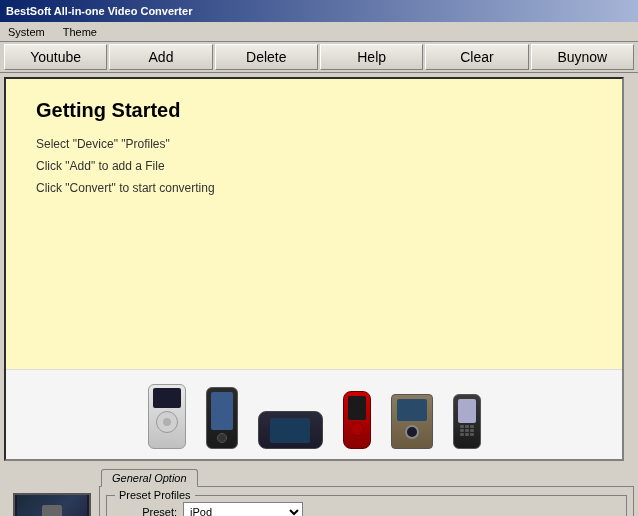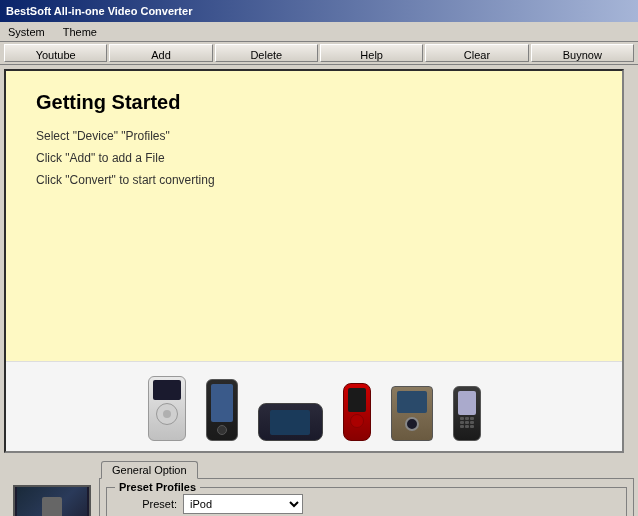--- a/index.html
+++ b/index.html
@@ -45,26 +45,26 @@
     
     .toolbar {
       display: flex;
       background: #d4d0c8;
       padding: 2px 4px;
       gap: 2px;
       border-bottom: 1px solid #808080;
     }
     .toolbar-btn {
       flex: 1;
-      height: 18px;
+      height: 26px;
       background: linear-gradient(to bottom, #f0ede8, #d4d0c8);
       border: 1px solid #808080;
       border-top-color: #ffffff;
       border-left-color: #ffffff;
-      font-size: 11px;
+      font-size: 14px;
       cursor: pointer;
       text-align: center;
       line-height: 20px;
     }
 
     
     .main-area {
       display: flex;
       height: calc(516px - 20px - 20px - 26px - 30px - 28px);
       background: #d4d0c8;
@@ -344,20 +344,21 @@
     }
     .tab {
       padding: 2px 10px;
       background: #d4d0c8;
       border: 1px solid #808080;
       border-bottom: none;
       cursor: pointer;
       font-size: 11px;
       border-top-left-radius: 3px;
       border-top-right-radius: 3px;
+      font-style: italic;
     }
     .tab.active {
       background: #d4d0c8;
       border-bottom: 1px solid #d4d0c8;
       margin-bottom: -1px;
       position: relative;
       z-index: 2;
     }
     .tab:not(.active) {
       background: #c0bdb4;
@@ -379,21 +380,20 @@
       position: relative;
       margin-top: 2px;
     }
     .preset-legend {
       position: absolute;
       top: -7px;
       left: 8px;
       background: #d4d0c8;
       padding: 0 4px;
       font-size: 11px;
-      font-weight: bold;
     }
 
     .form-row {
       display: flex;
       align-items: center;
       margin-bottom: 6px;
     }
     .form-label {
       width: 60px;
       text-align: right;

